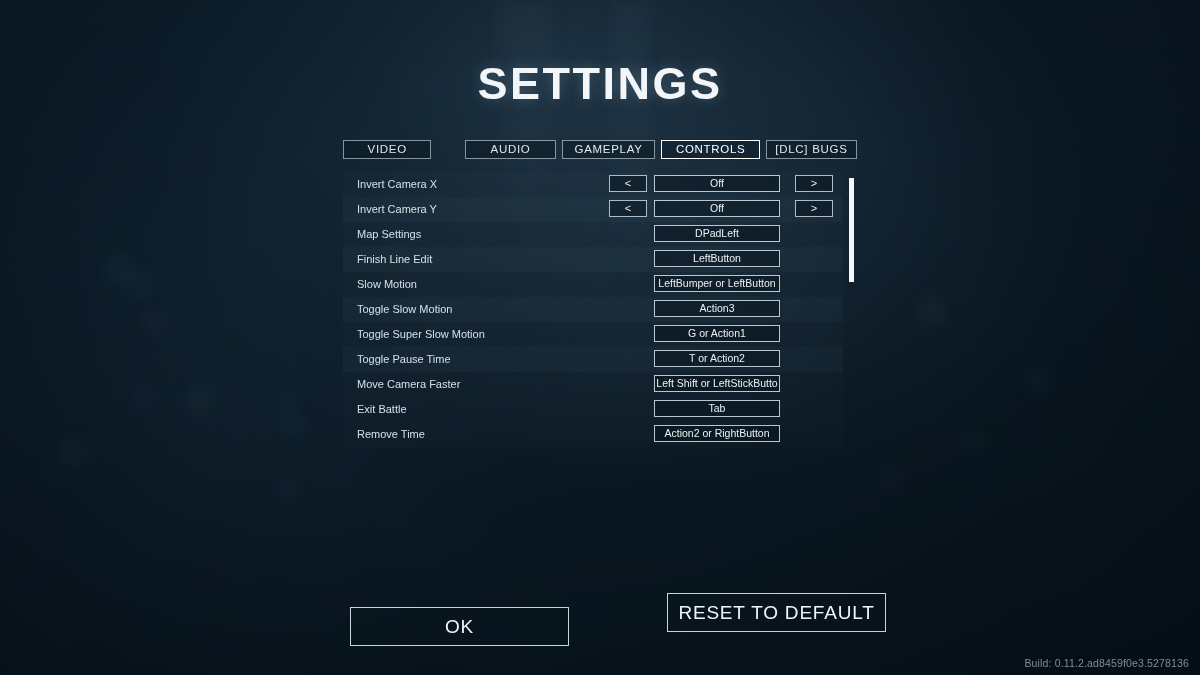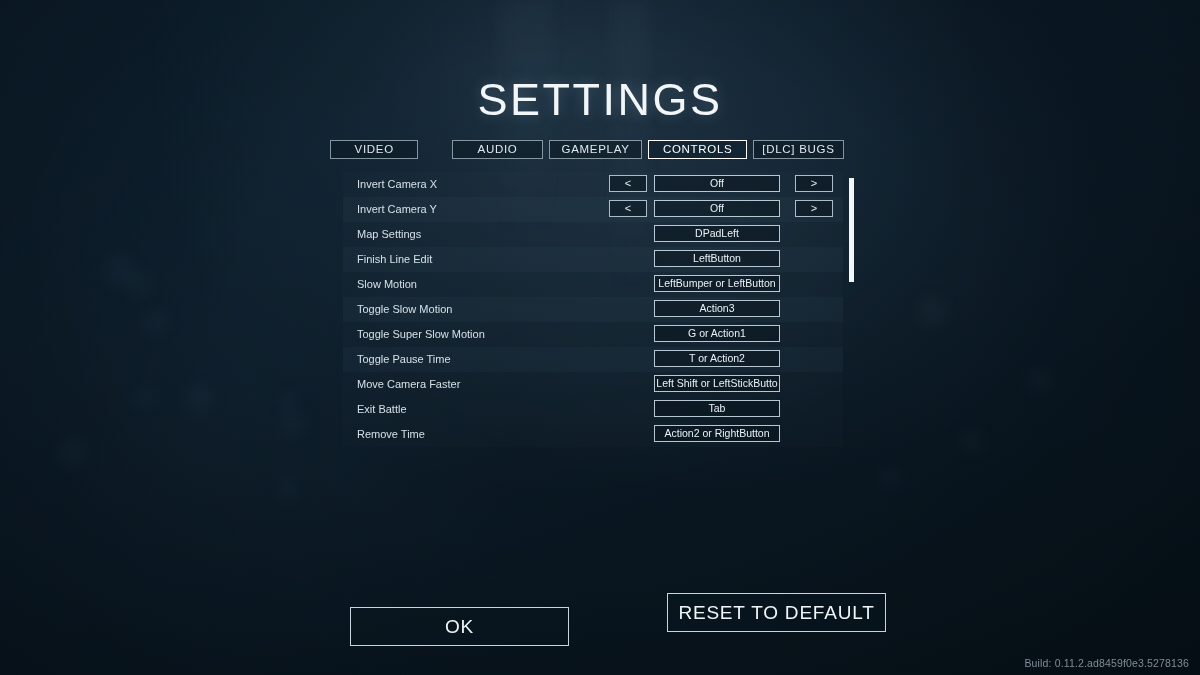--- a/index.html
+++ b/index.html
@@ -45,36 +45,36 @@
 
   
   #root {
     position: relative;
     width: 1200px;
     height: 675px;
   }
 
   #page-title {
     position: absolute;
-    top: 74px;
+    top: 58px;
     left: 0;
     width: 1200px;
     text-align: center;
     font-size: 45px;
     letter-spacing: 2.5px;
     color: #f2f6f8;
-    font-weight: 400;
+    font-weight: 700;
     text-shadow: 0 0 14px rgba(170,205,225,0.28);
   }
 
   
   #tab-bar {
     position: absolute;
     top: 140px;
-    left: 330px;
+    left: 343px;
     width: 514px;
     display: flex;
     gap: 6px;
   }
   .tab {
     height: 19px;
     border: 1px solid rgba(205,222,232,0.62);
     background: rgba(10,24,34,0.50);
     color: #dfe8ee;
     font-size: 11.5px;

